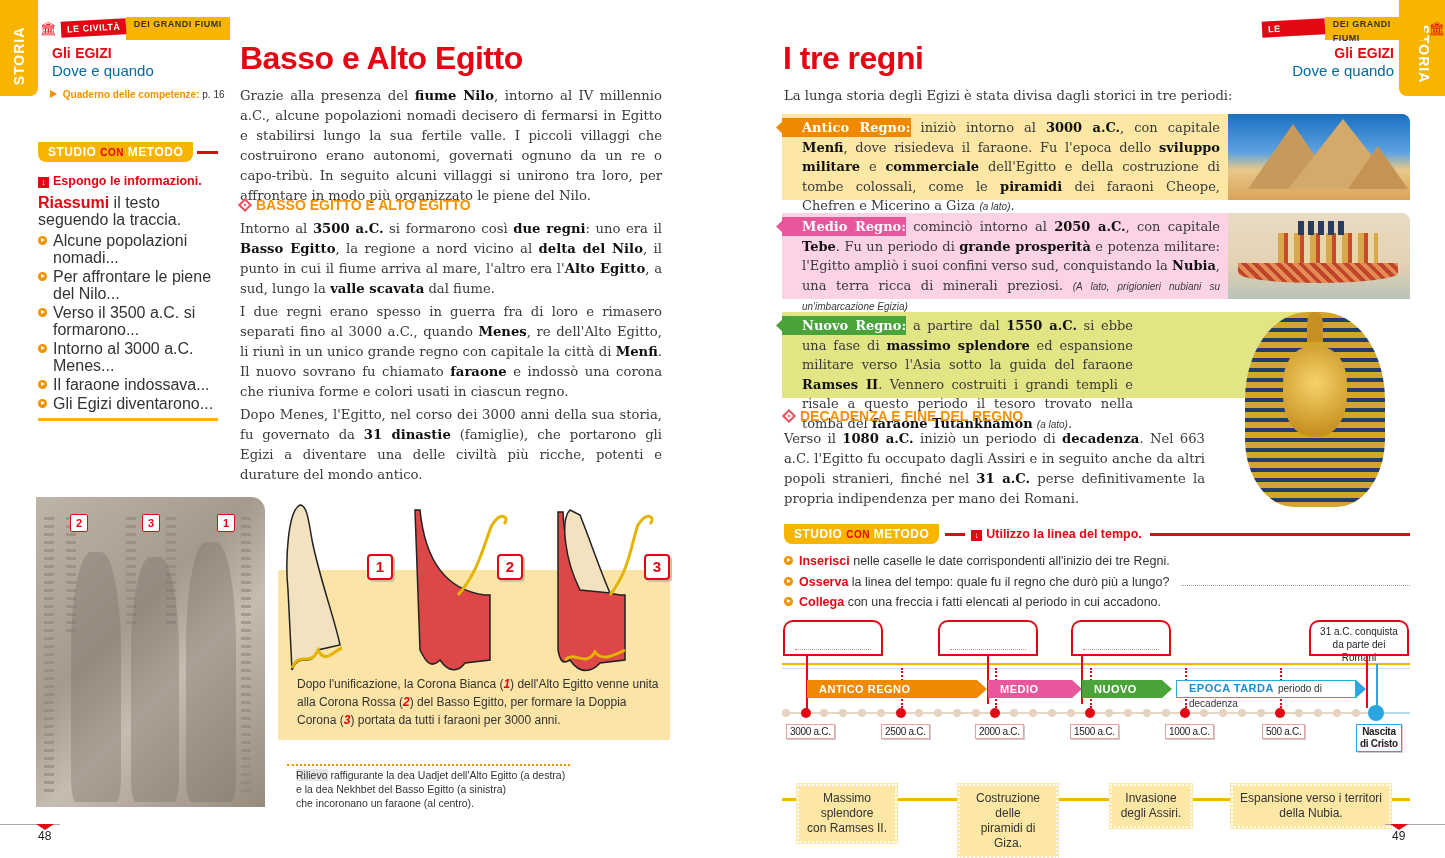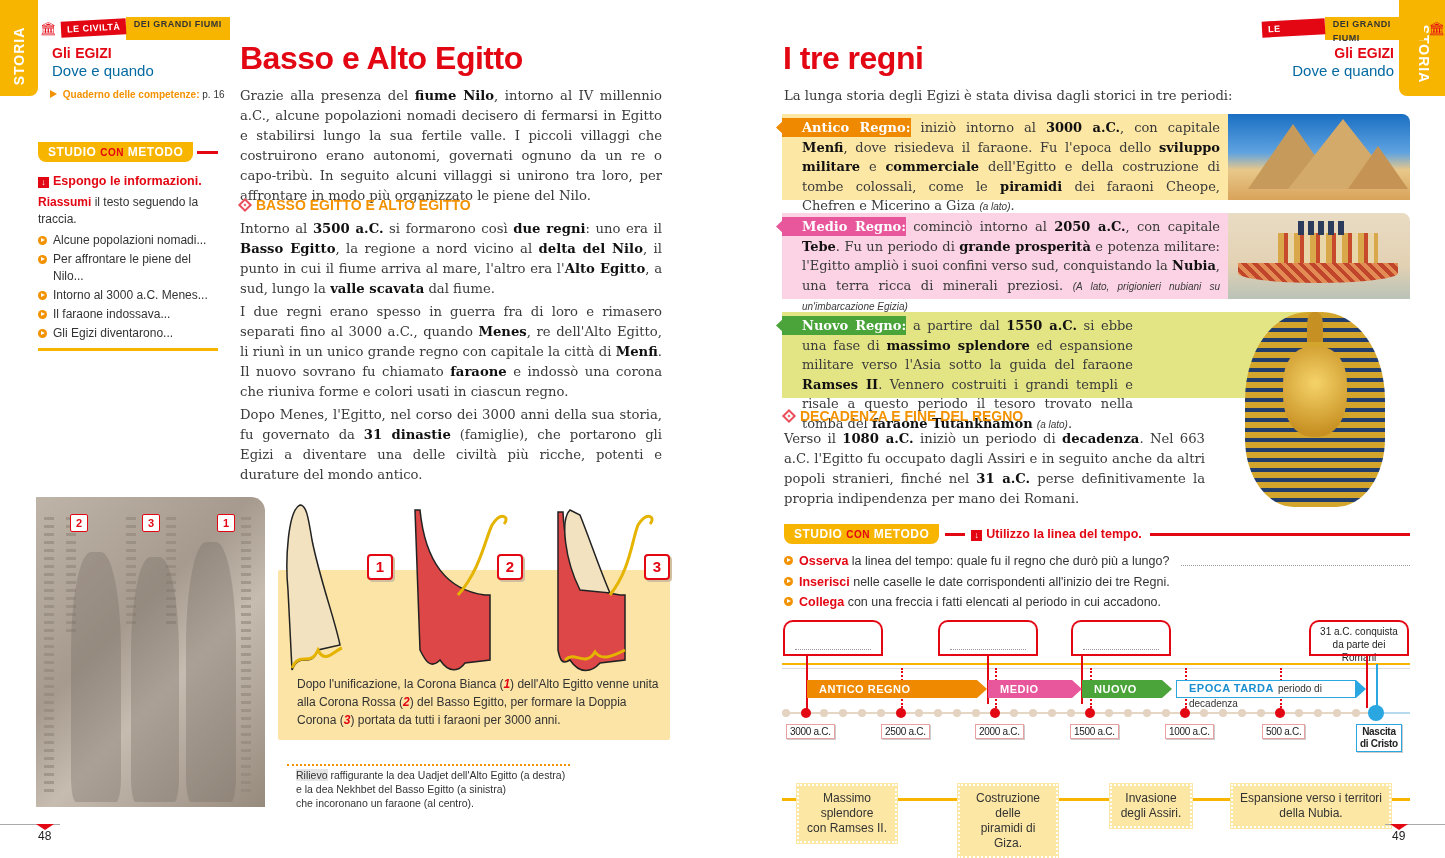--- a/index.html
+++ b/index.html
@@ -30,21 +30,21 @@
   .body-text { font-family: "DejaVu Serif", serif; font-size: 13.2px; line-height: 20px; color: #3a3a3a; text-align: justify; }
   .body-text b { color: #111; }
   .section-h { color: #f39200; font-weight: bold; font-size: 14px; display: flex; align-items: center; gap: 6px; }
   .diamond { width: 10px; height: 10px; border: 2px solid #e94e5a; transform: rotate(45deg); display: inline-block; background: #fff; position: relative; }
   .diamond::after { content: ""; position: absolute; left: 2px; top: 2px; width: 2px; height: 2px; background: #e94e5a; }
 
   
   .scm { background: #f7b500; color: #fff; font-weight: bold; font-size: 12px; padding: 3px 10px; border-radius: 0 0 8px 8px; letter-spacing: 0.5px; }
   .scm .con { color: #e30613; font-size: 10px; }
   .red-line { height: 3px; background: #e30613; }
-  .sidebar-list { font-size: 12px; color: #333; line-height: 17px; }
+  .sidebar-list { font-size: 16px; color: #333; line-height: 17px; }
   .bullet-row { display: flex; gap: 6px; margin-bottom: 2px; }
   .bullet { flex: none; width: 9px; height: 9px; border-radius: 50%; background: #f39200; margin-top: 4px; position: relative; }
   .bullet::after { content: ""; position: absolute; left: 3px; top: 2px; border-left: 4px solid #fff; border-top: 2.5px solid transparent; border-bottom: 2.5px solid transparent; }
   .redsq { display: inline-block; width: 11px; height: 11px; background: #e30613; color: #fff; font-size: 9px; line-height: 11px; text-align: center; margin-right: 4px; }
   .red-strong { color: #e30613; font-weight: bold; }
 
   
   .relief { background: linear-gradient(135deg, #bfb4a8 0%, #a59a8d 40%, #c6bcaf 60%, #968a7d 100%); border-radius: 0 14px 0 0; overflow: hidden; }
   .relief .figure { position: absolute; background: rgba(120,110,100,0.35); border-radius: 40% 40% 10% 10%; }
   .hiero { position: absolute; width: 10px; background: repeating-linear-gradient(#8f8578 0 3px, transparent 3px 8px); opacity: 0.6; }
@@ -142,20 +142,24 @@
     <div class="bullet-row">
         <span class="bullet"></span>
         <span>Alcune popolazioni nomadi...</span>
       </div>
     <div class="bullet-row">
         <span class="bullet"></span>
         <span>Per affrontare le piene del Nilo...</span>
       </div>
     <div class="bullet-row">
         <span class="bullet"></span>
+        <span>Verso il 3500 a.C. si formarono...</span>
+      </div>
+    <div class="bullet-row">
+        <span class="bullet"></span>
         <span>Intorno al 3000 a.C. Menes...</span>
       </div>
     <div class="bullet-row">
         <span class="bullet"></span>
         <span>Il faraone indossava...</span>
       </div>
     <div class="bullet-row">
         <span class="bullet"></span>
         <span>Gli Egizi diventarono...</span>
       </div>
@@ -278,26 +282,26 @@
     <span>METODO</span>
   </div>
   <div class="red-line" style="width:20px; margin:0 6px;"></div>
   <span class="red-strong" style="font-size:12.5px;"><span class="redsq">↓</span><span>Utilizzo la linea del tempo.</span></span>
   <div class="red-line" style="flex:1; margin-left:8px;"></div>
 </div>
 
 <div class="abs sidebar-list" style="left:784px; top:552px; width:626px; font-size:12.5px; line-height:18.5px;">
   <div class="bullet-row">
       <span class="bullet"></span>
-      <span><span class="red-strong">Osserva</span><span> la linea del tempo: quale fu il regno che durò più a lungo?</span></span>
-      <span style="flex:1; border-bottom:1px dotted #999; margin:0 0 5px 6px;"></span>
+      <span><span class="red-strong">Inserisci</span><span> nelle caselle le date corrispondenti all'inizio dei tre Regni.</span></span>
     </div>
   <div class="bullet-row">
       <span class="bullet"></span>
-      <span><span class="red-strong">Inserisci</span><span> nelle caselle le date corrispondenti all'inizio dei tre Regni.</span></span>
+      <span><span class="red-strong">Osserva</span><span> la linea del tempo: quale fu il regno che durò più a lungo?</span></span>
+      <span style="flex:1; border-bottom:1px dotted #999; margin:0 0 5px 6px;"></span>
     </div>
   <div class="bullet-row">
       <span class="bullet"></span>
       <span><span class="red-strong">Collega</span><span> con una freccia i fatti elencati al periodo in cui accadono.</span></span>
     </div>
 </div>
 
 <div class="abs" style="left:782px; top:663px; width:628px; height:2px; background:#f7b500;"></div>
 <div class="abs" style="left:782px; top:668px; width:628px; height:1px; background:#ddd;"></div>
 

